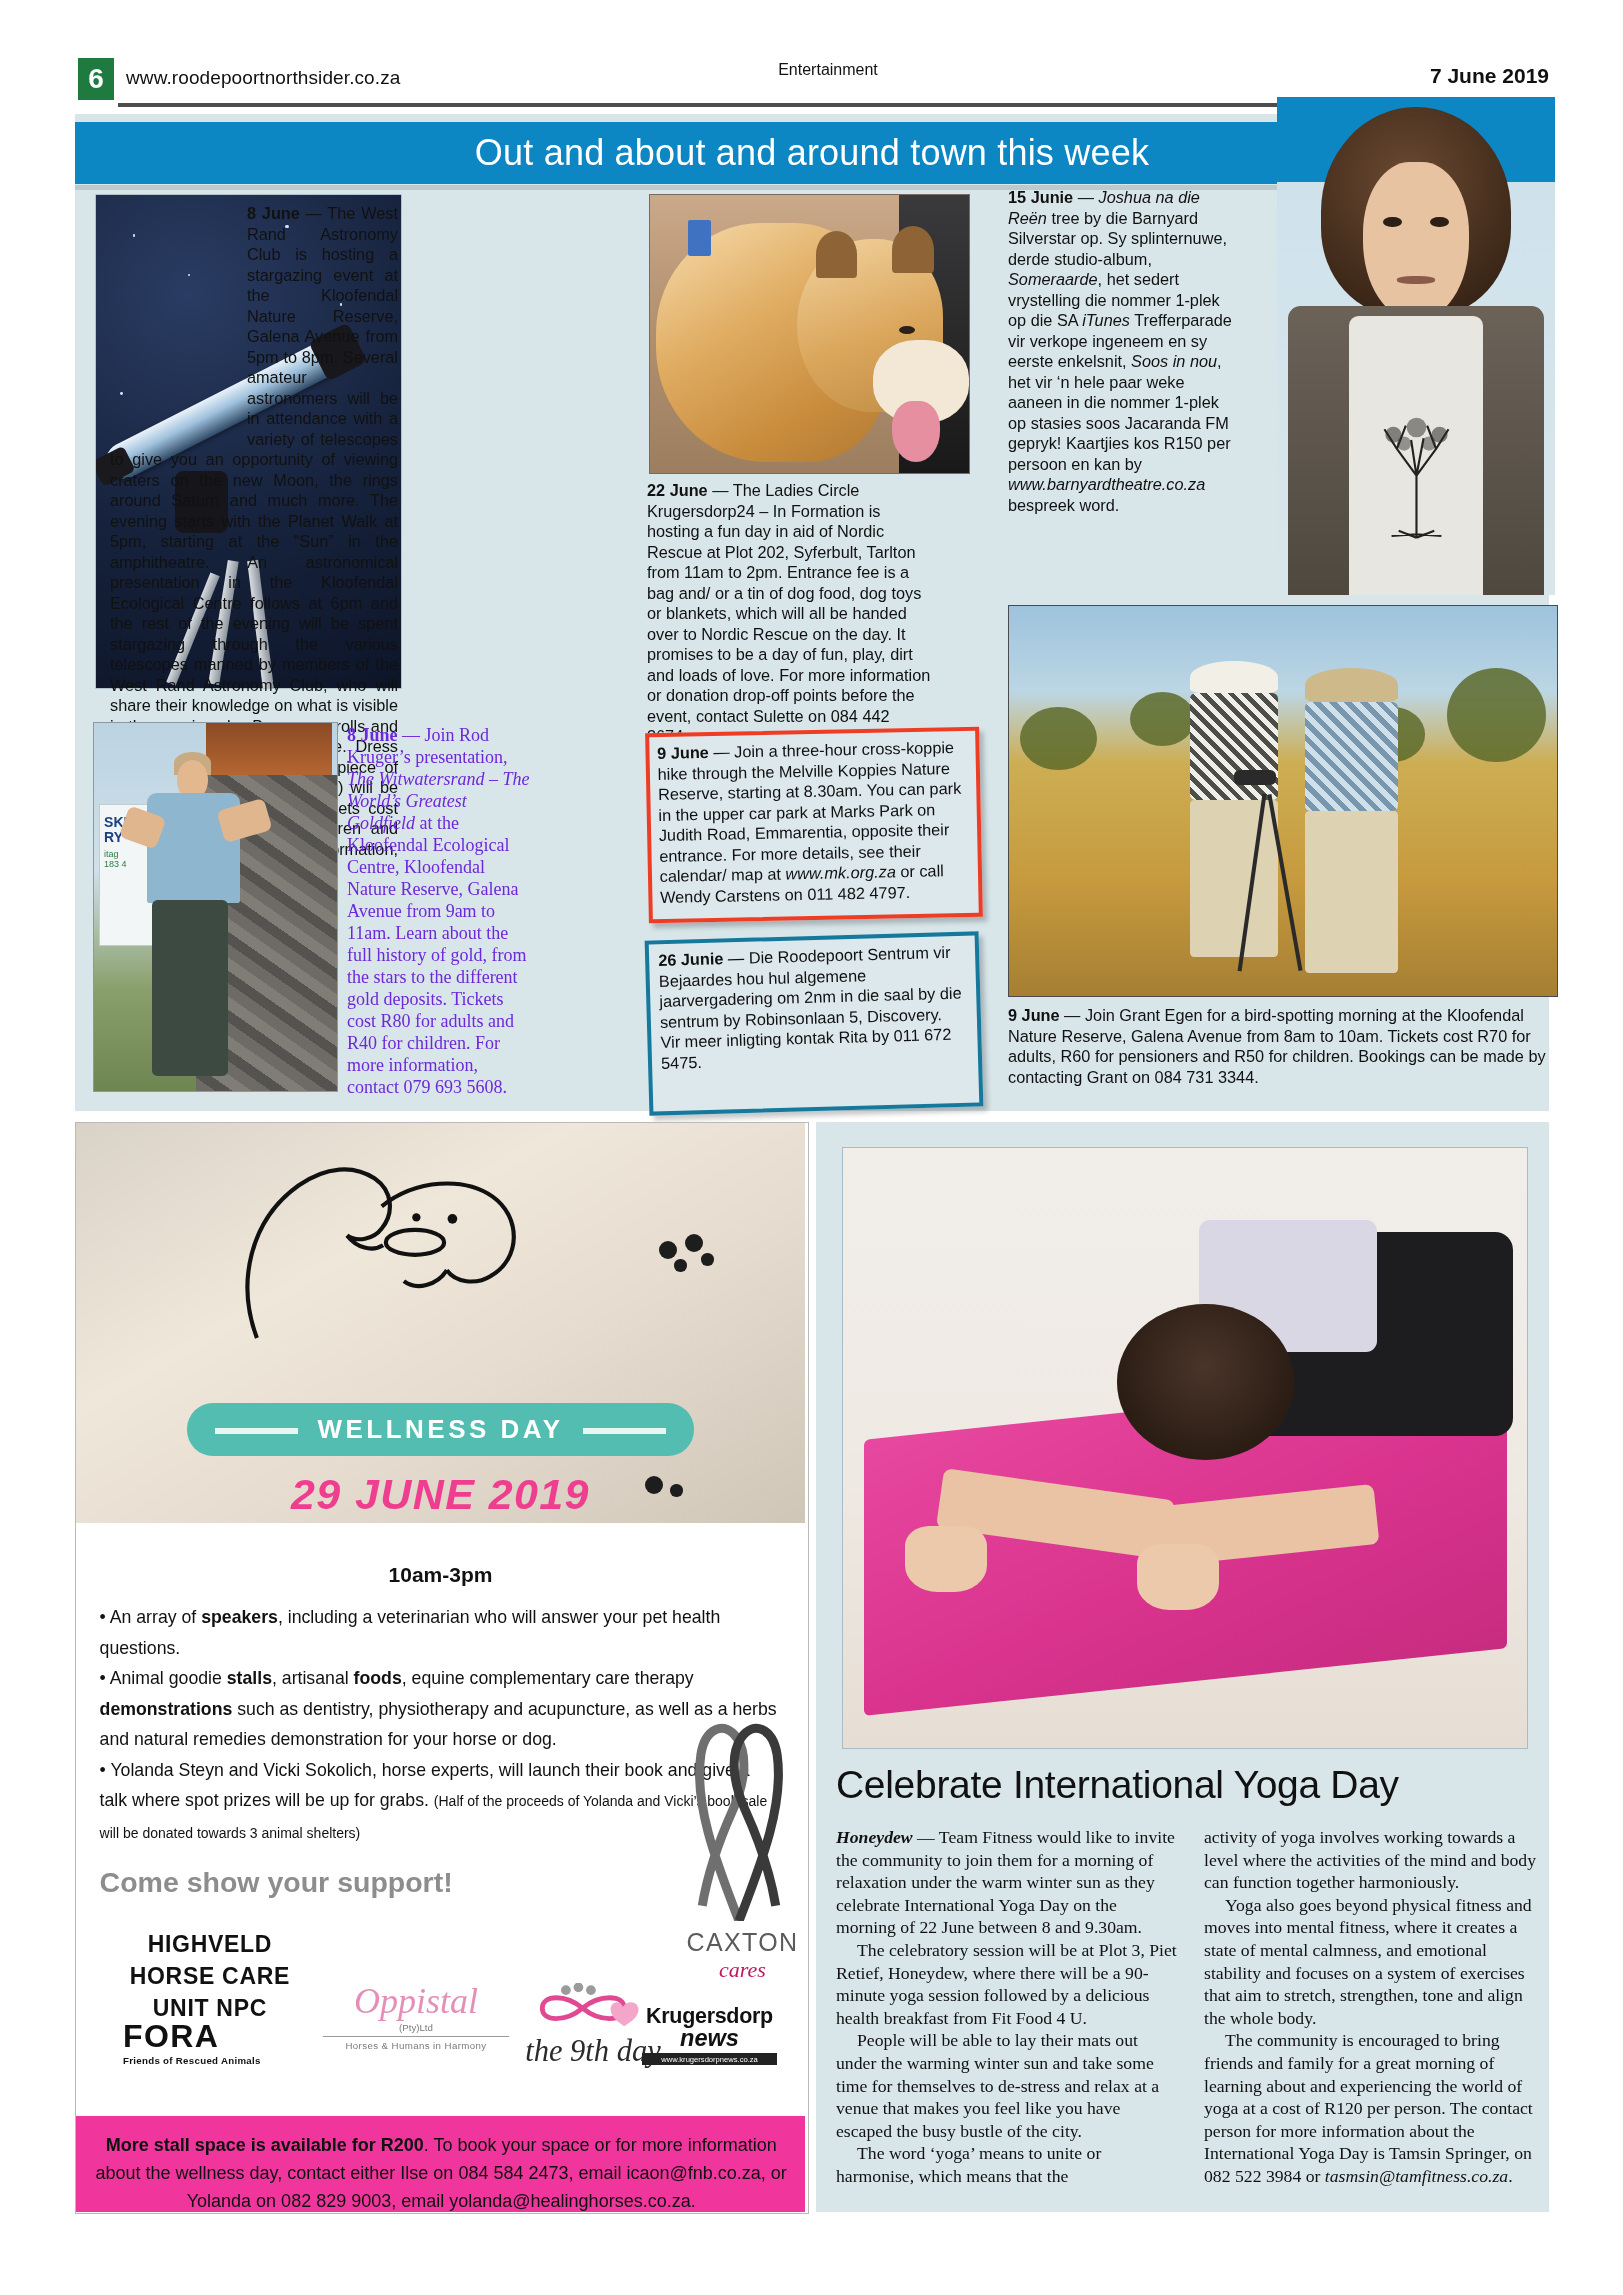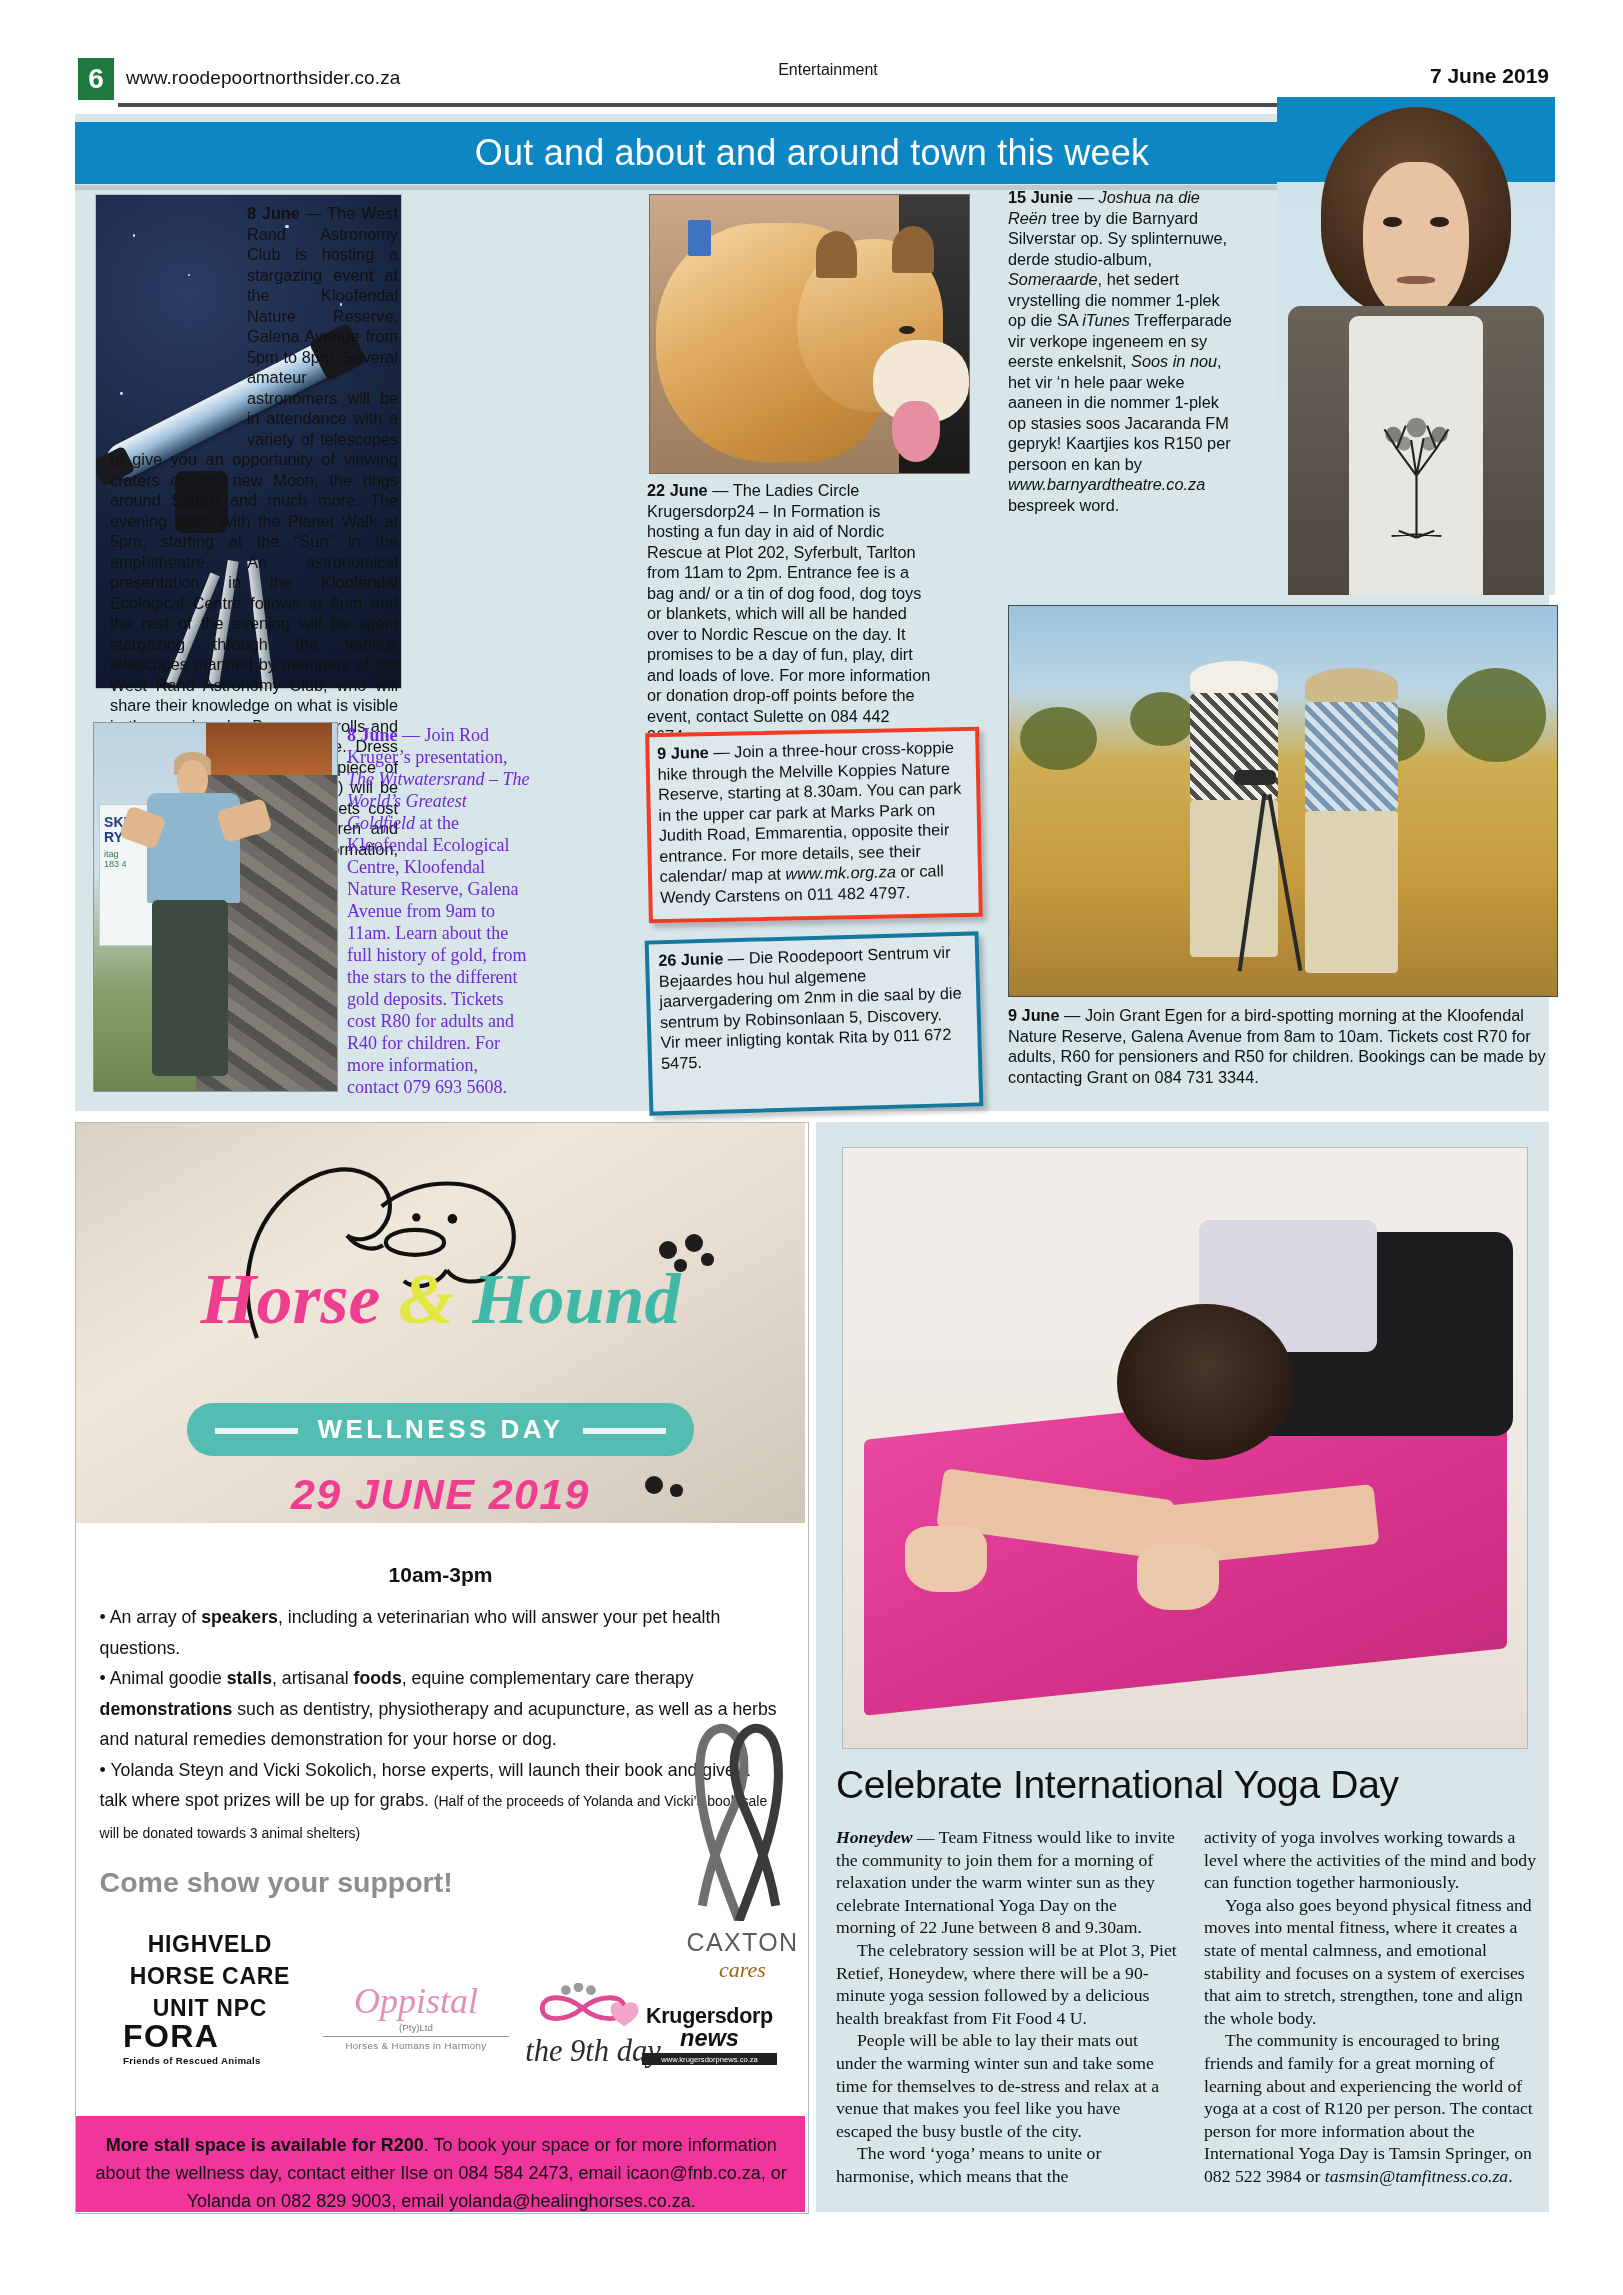--- a/index.html
+++ b/index.html
@@ -91,21 +91,21 @@
   #logo-fora .fora-sub{font-size:9.7px;font-weight:700;color:#111;letter-spacing:0.3px;}
   #logo-opp{left:229px;top:66px;width:194px;text-align:center;}
   #logo-opp .opp-word{font-size:36px;color:#e58fb8;font-style:italic;font-family:"Liberation Serif",serif;}
   #logo-opp .opp-pty{font-size:9.7px;color:#7b7b7b;}
   #logo-opp .opp-line{height:1.4px;background:#9a9a9a;margin:2.8px 4.2px;}
   #logo-opp .opp-sub{font-size:9.7px;color:#7b7b7b;letter-spacing:0.4px;}
   #logo-9th{left:423px;top:69px;width:160px;text-align:center;}
   #logo-9th .ninth{font-size:30.5px;color:#2b2b2b;font-style:italic;font-family:"Liberation Serif",serif;}
   #logo-caxton{left:590px;top:14px;width:125px;text-align:center;}
   #logo-caxton .cax{font-size:25px;color:#5b5b5b;letter-spacing:1.4px;}
-  #logo-caxton .cares{font-size:22px;color:#a16207;font-style:italic;font-family:"Liberation Serif",serif;}
+  #logo-caxton .cares{font-size:22px;color:#be185d;font-style:italic;font-family:"Liberation Serif",serif;}
   #logo-kdn{left:552px;top:90px;width:135px;text-align:center;}
   #logo-kdn .kd1{font-size:21.5px;font-weight:700;color:#111;letter-spacing:-0.3px;}
   #logo-kdn .kd2{font-size:23.6px;font-style:italic;font-weight:700;color:#111;margin-top:-4.2px;text-align:center;}
   #logo-kdn .kd3{font-size:7.6px;color:#fff;background:#222;padding:1.4px 0;margin-top:1.4px;}
   #ad-footer{position:absolute;left:0;top:993px;width:729px;height:96px;background:#f0369c;}
   #ad-footer-text{position:absolute;left:16.7px;top:1008px;width:697px;text-align:center;font-size:18px;
                   line-height:28px;color:#111;}
   #ad-footer-text b{font-weight:700;}
 
   
@@ -346,25 +346,20 @@
       <circle cx="352" cy="118" r="7" fill="#111"></circle>
       <circle cx="300" cy="116" r="6" fill="#111"></circle>
     </svg>
     <div class="hh-paw" style="left:583px;top:118px"></div>
     <div class="hh-paw" style="left:609px;top:111px"></div>
     <div class="hh-paw" style="left:598px;top:136px;width:12.5px;height:12.5px"></div>
     <div class="hh-paw" style="left:625px;top:130px;width:12.5px;height:12.5px"></div>
     <div class="hh-paw" style="left:569px;top:353px"></div>
     <div class="hh-paw" style="left:594px;top:361px;width:12.5px;height:12.5px"></div>
 
-    <div class="hh-title" style="top:135px;font-size:72px;font-style:italic;font-weight:700;font-family:'Liberation Serif',serif;">
-      <span class="hh-horse">Horse</span>
-      <span class="hh-amp">&amp;</span>
-      <span class="hh-hound">Hound</span>
-    </div>
     <div class="hh-band">
       <i style="left:28px;width:83px"></i>
         <i style="right:28px;width:83px"></i>
       <span>WELLNESS DAY</span>
     </div>
     <div class="hh-date">29 JUNE 2019</div>
   </div>
 
   <div class="ad-venue" id="ad-venue-2">10am-3pm</div>
 

